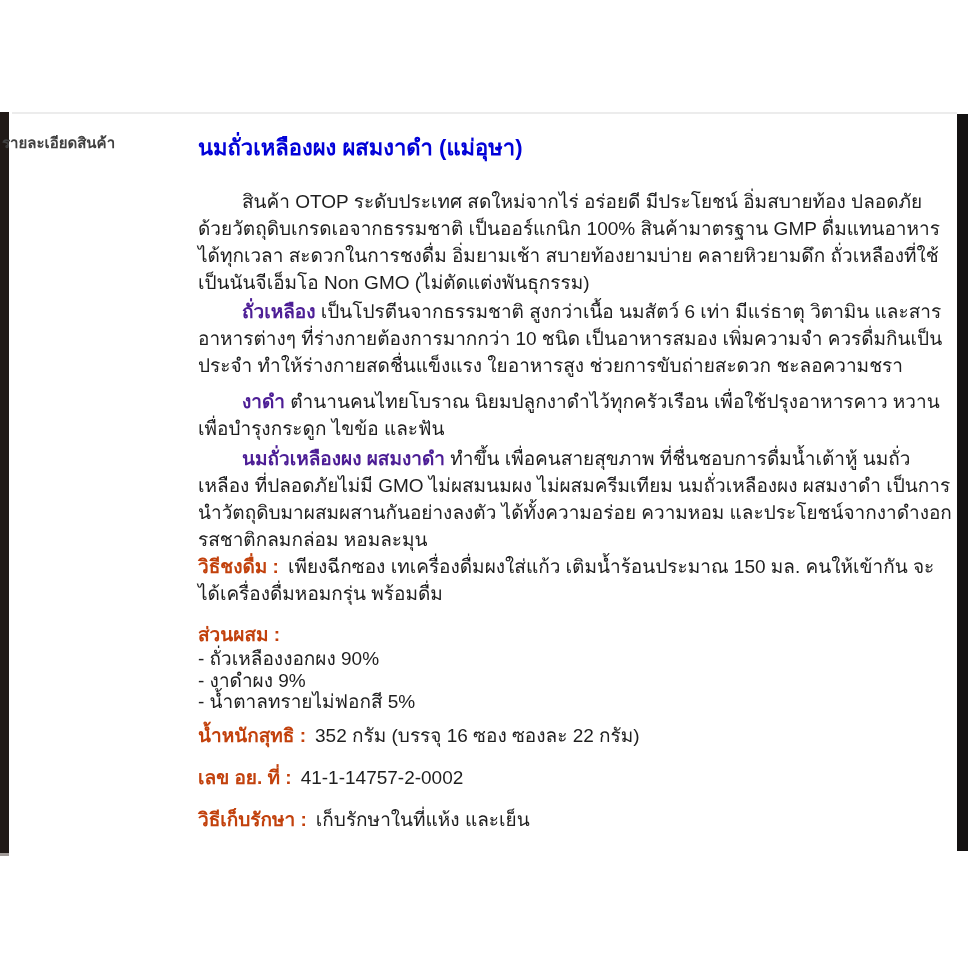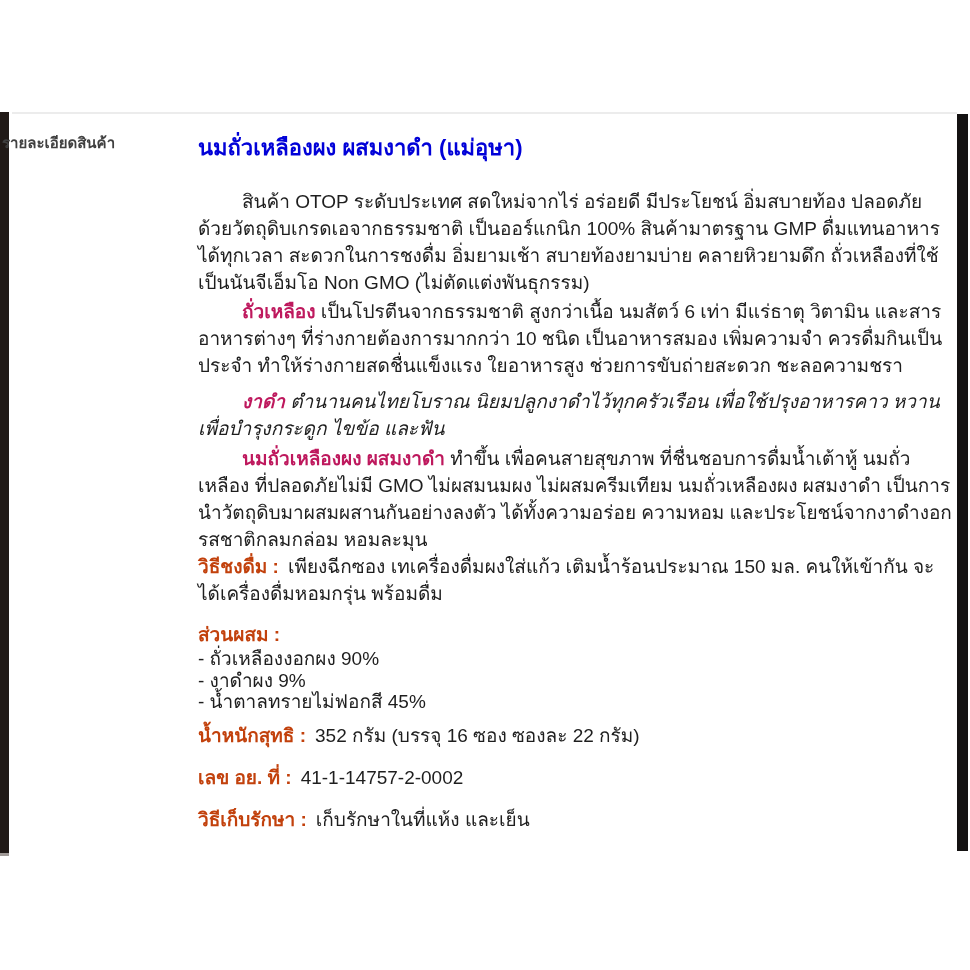--- a/index.html
+++ b/index.html
@@ -29,29 +29,29 @@
     color:#1e1e1e; font-size:19px; line-height:27px;
   }
   .content > div { position:absolute; left:0; width:757px; }
   .title {
     top:133px; font-size:22px; line-height:30px; font-weight:bold;
     color:#0101d8;
   }
   .para { text-indent:44px; }
   .p1 { top:188px; }
   .p2 { top:298px; }
-  .p3 { top:388px;font-style:italic; }
+  .p3 { top:388px; }
   .p4 { top:445px; }
   .brew { top:553px; }
   .ingredients { top:622px; line-height:21.5px; }
   .ingredients .slabel { display:block; line-height:26px; }
   .net { top:722px; }
   .fda { top:764px; }
   .storage { top:806px; }
-  .lead { font-weight:bold; color:#be185d; }
+  .lead { font-weight:bold; color:#4c1d95; }
   .slabel { font-weight:bold; color:#c2410c; margin-right:9px; }
 </style>
 </head>
 <body>
 
 <div class="bar-left"></div>
 <div class="bar-right"></div>
 <div class="top-rule"></div>
 
 <div class="sidebar-label">รายละเอียดสินค้า</div>
@@ -77,21 +77,21 @@
   </div>
 
   <div class="brew">
     <span class="slabel">วิธีชงดื่ม :</span><span>เพียงฉีกซอง เทเครื่องดื่มผงใส่แก้ว เติมน้ำร้อนประมาณ 150 มล. คนให้เข้ากัน จะได้เครื่องดื่มหอมกรุ่น พร้อมดื่ม</span>
   </div>
 
   <div class="ingredients">
     <span class="slabel">ส่วนผสม :</span>
     <div>- ถั่วเหลืองงอกผง 90%</div>
     <div>- งาดำผง 9%</div>
-    <div>- น้ำตาลทรายไม่ฟอกสี 45%</div>
+    <div>- น้ำตาลทรายไม่ฟอกสี 5%</div>
   </div>
 
   <div class="net">
     <span class="slabel">น้ำหนักสุทธิ :</span><span>352 กรัม (บรรจุ 16 ซอง ซองละ 22 กรัม)</span>
   </div>
 
   <div class="fda">
     <span class="slabel">เลข อย. ที่ :</span><span>41-1-14757-2-0002</span>
   </div>
 

